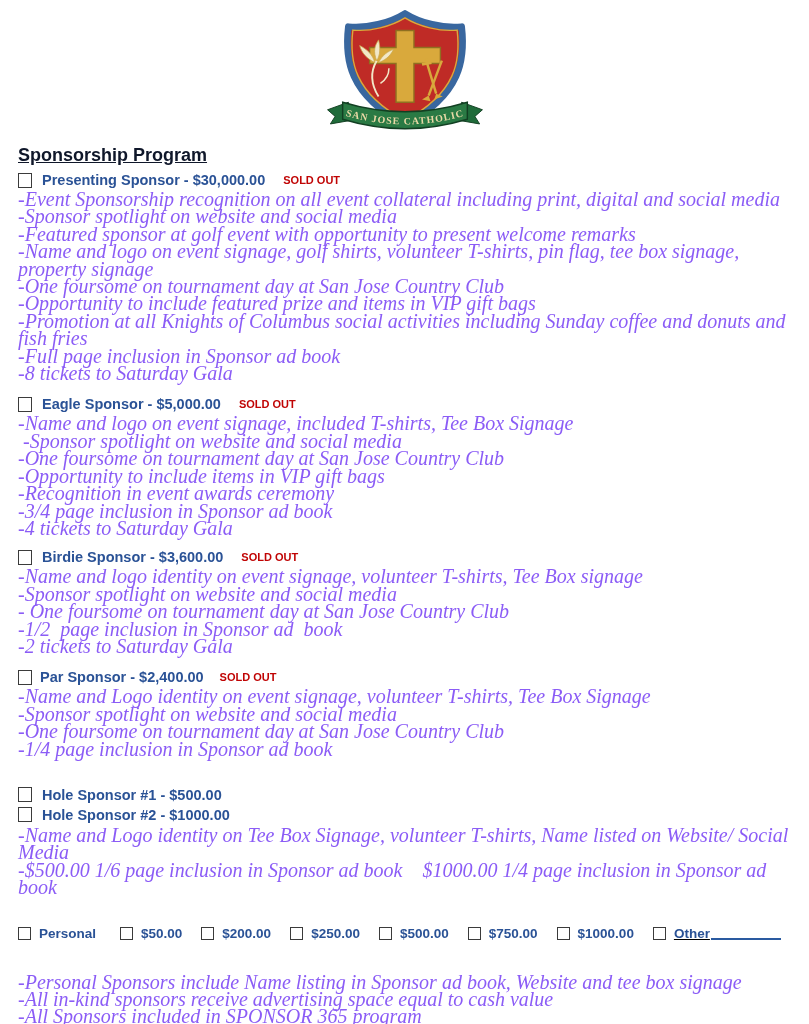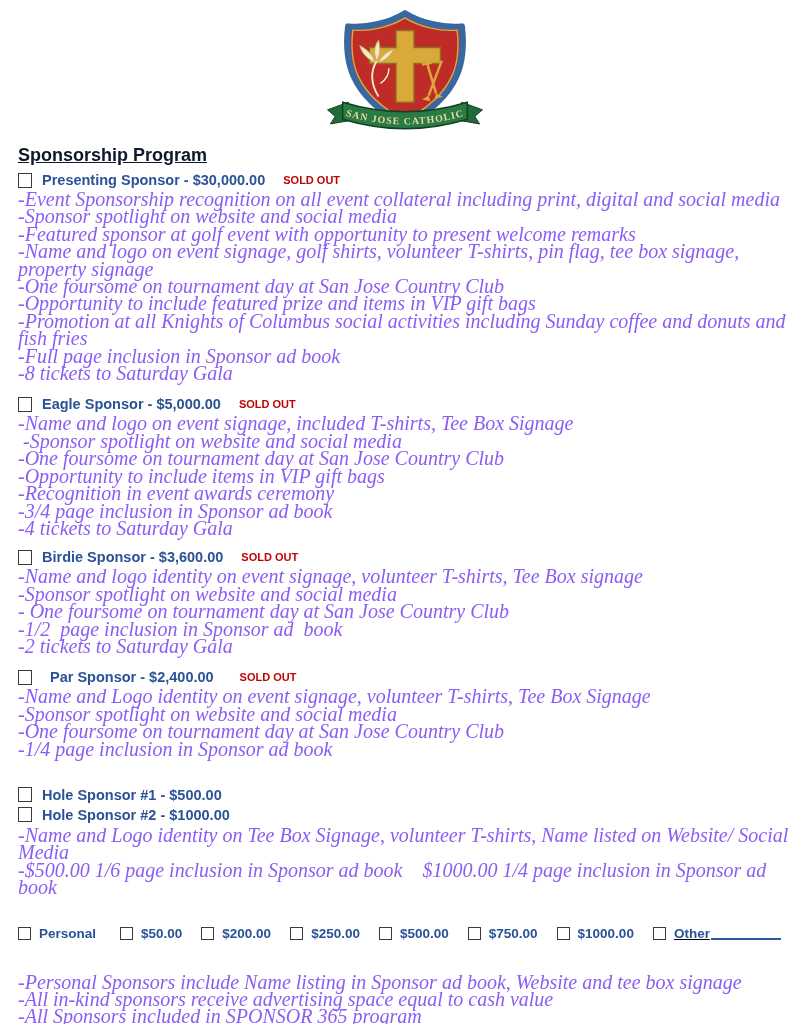--- a/index.html
+++ b/index.html
@@ -26,21 +26,21 @@
 
   .item {
     font-family:"Liberation Serif", serif; font-style:italic;
     font-size:20px; line-height:17.4px; color:#8b5cf6; white-space:pre-wrap;
   }
 
   .s1 { margin-top:6px; }
   .s2 { margin-top:14px; }
   .s3 { margin-top:12px; }
   .s4 { margin-top:14px; }
-  .s4 .head-row { gap:18px; }
+  .s4 .head-row { gap:8px; }
   .hole { margin-top:29px; }
   .hole .head-row { margin-bottom:4px; }
   .hole .items { margin-top:2px; }
 
   .personal-row { display:flex; align-items:flex-end; margin-top:29px; padding-right:10px; }
   .opt { display:flex; align-items:center; margin-right:19px; }
   .opt .cb { width:13px; height:13px; margin-right:8px; }
   .opt-label { font-weight:bold; font-size:13.5px; color:#2a5296; white-space:pre; }
   .opt-personal { margin-right:24px; }
   .opt-other { flex:1; margin-right:0;text-decoration:underline; }

